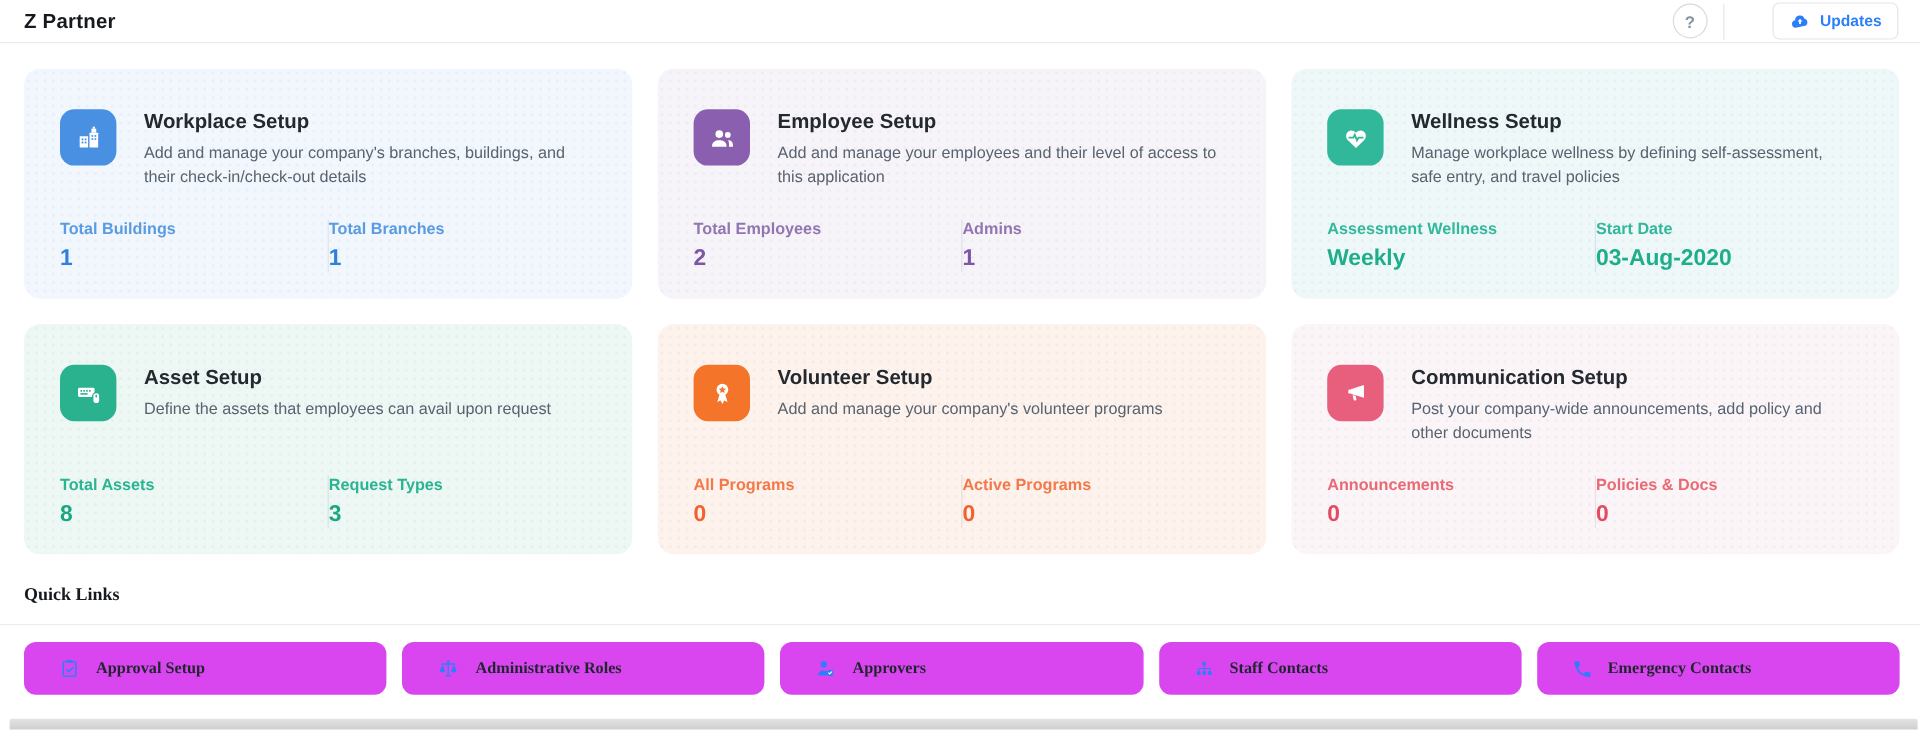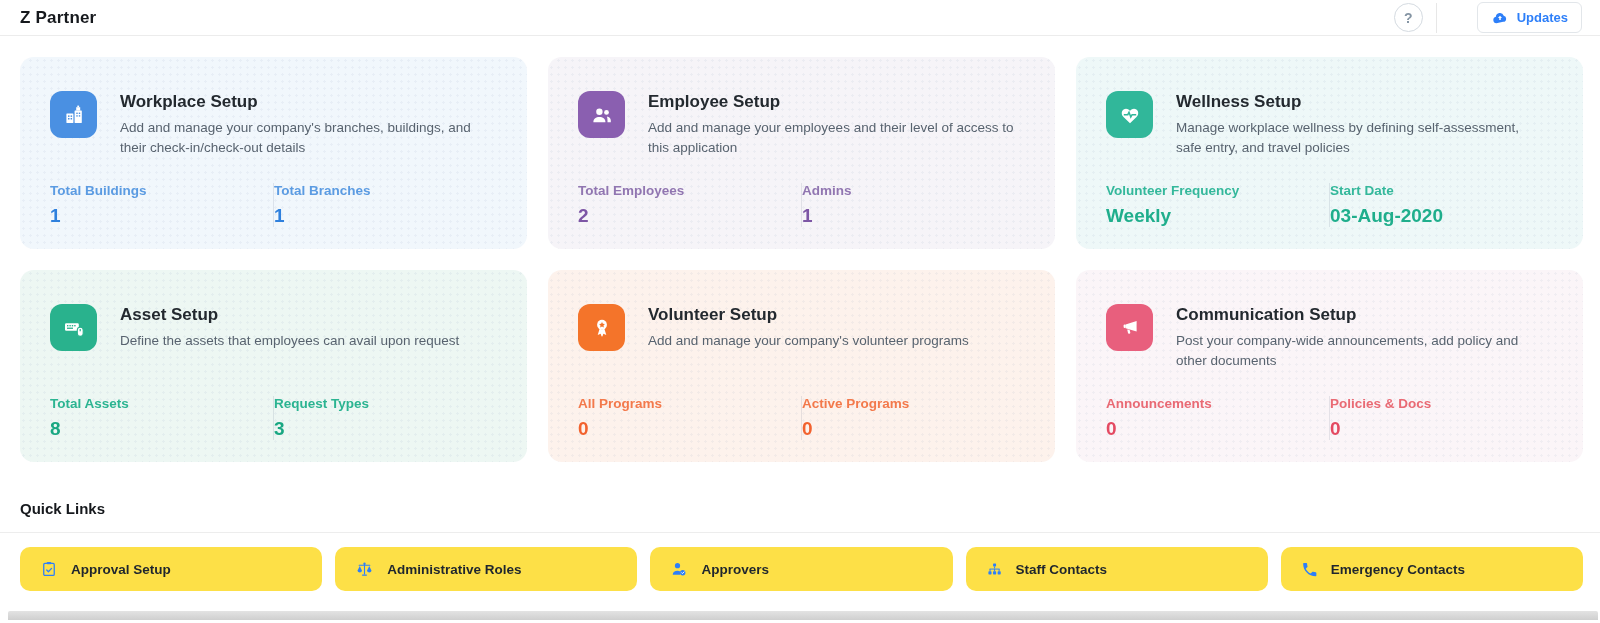--- a/index.html
+++ b/index.html
@@ -64,26 +64,26 @@
   .card--volunteer .icon-badge { background:#f4742a; }
   .card--volunteer .stat-label { color:#f3794b; }
   .card--volunteer .stat-value { color:#f2622e; }
 
   .card--communication { background-color:#fbf5f8; }
   .card--communication .icon-badge { background:#e85f7d; }
   .card--communication .stat-label { color:#e96a74; }
   .card--communication .stat-value { color:#e44a62; }
 
   
-  .quick-links { margin-top:38px; }
+  .quick-links { margin-top:26px;font-family:Liberation Serif, serif; }
   .ql-title { font-size:15px; font-weight:700; color:#16191d; padding:0 20px; }
   .ql-divider { height:1px; background:#ededed; margin-top:15px; }
   .ql-row { display:flex; gap:13px; padding:14px 17px 0 20px; }
-  .ql-btn { flex:1; height:44px; border-radius:10px; background:#fde047;
-    display:flex; align-items:center; gap:13px; padding-left:20px;
+  .ql-btn { flex:1; height:44px; border-radius:10px; background:#d946ef;
+    display:flex; align-items:center; gap:13px; padding-left:29px;
     font-size:13.5px; font-weight:700; color:#1f262e; cursor:pointer; }
   .ql-btn svg { display:block; }
 
   
   .bottom-bar { height:9px; background:linear-gradient(#e3e3e3,#cfcfcf);
     margin:20px 2px 0 8px; border-radius:2px 2px 0 0; }
 </style>
 </head>
 <body>
 
@@ -183,21 +183,21 @@
             <polyline fill="none" stroke="#31b79a" stroke-width="1.5" points="5.8,11.7 9.8,11.7 11,9.3 12.8,14 14.1,11.7 18.2,11.7"></polyline>
           </svg>
         </div>
         <div>
           <div class="card-title">Wellness Setup</div>
           <div class="card-desc">Manage workplace wellness by defining self-assessment, safe entry, and travel policies</div>
         </div>
       </div>
       <div class="stats-row">
         <div class="stat">
-          <div class="stat-label">Volunteer Frequency</div>
+          <div class="stat-label">Assessment Wellness</div>
           <div class="stat-value">Weekly</div>
         </div>
         <div class="stat-divider"></div>
         <div class="stat">
           <div class="stat-label">Start Date</div>
           <div class="stat-value">03-Aug-2020</div>
         </div>
       </div>
     </div>
 

